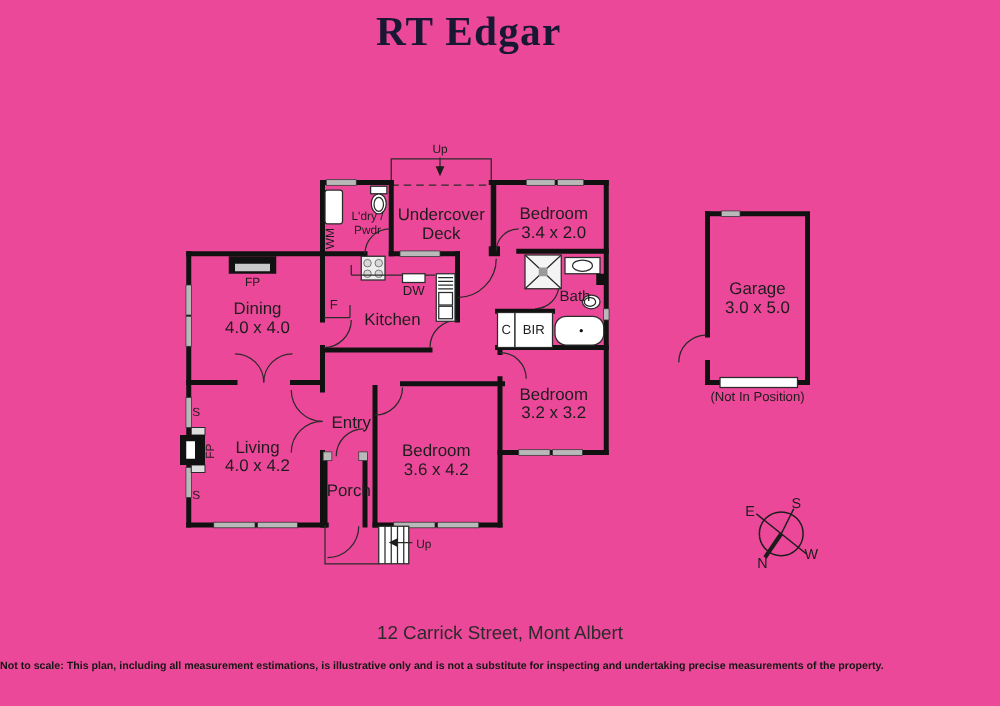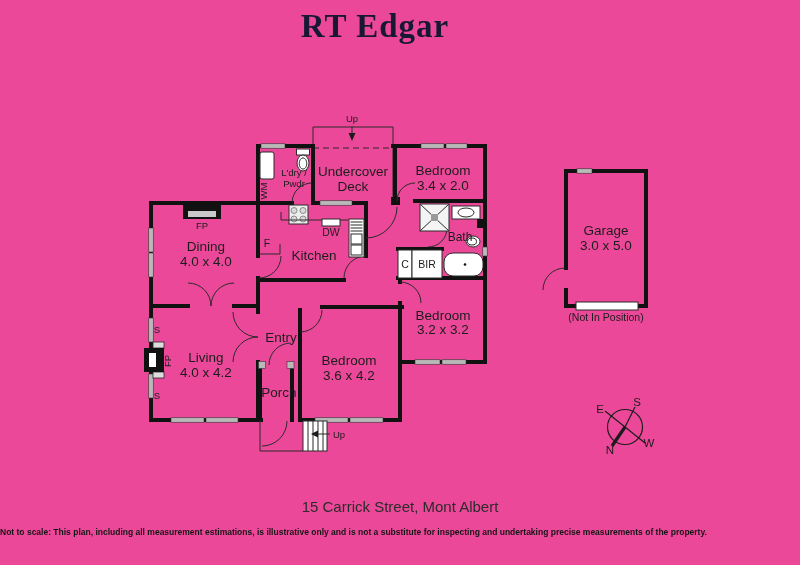--- a/index.html
+++ b/index.html
@@ -246,15 +246,15 @@
 
       <text class="xs" x="352" y="122" text-anchor="middle">Up</text>
       <text class="xs" x="333" y="438" text-anchor="start">Up</text>
 
       <text class="room" x="606" y="235" text-anchor="middle">Garage</text>
       <text class="room" x="606" y="250" text-anchor="middle">3.0 x 5.0</text>
       <text class="sm" x="606" y="321" text-anchor="middle">(Not In Position)</text>
     </g>
   </svg>
 
-  <div id="address">15 Carrick Street, Mont Albert</div>
+  <div id="address">12 Carrick Street, Mont Albert</div>
   <div id="disclaimer">Not to scale: This plan, including all measurement estimations, is illustrative only and is not a substitute for inspecting and undertaking precise measurements of the property.</div>
 </div>
 
 </body></html>

